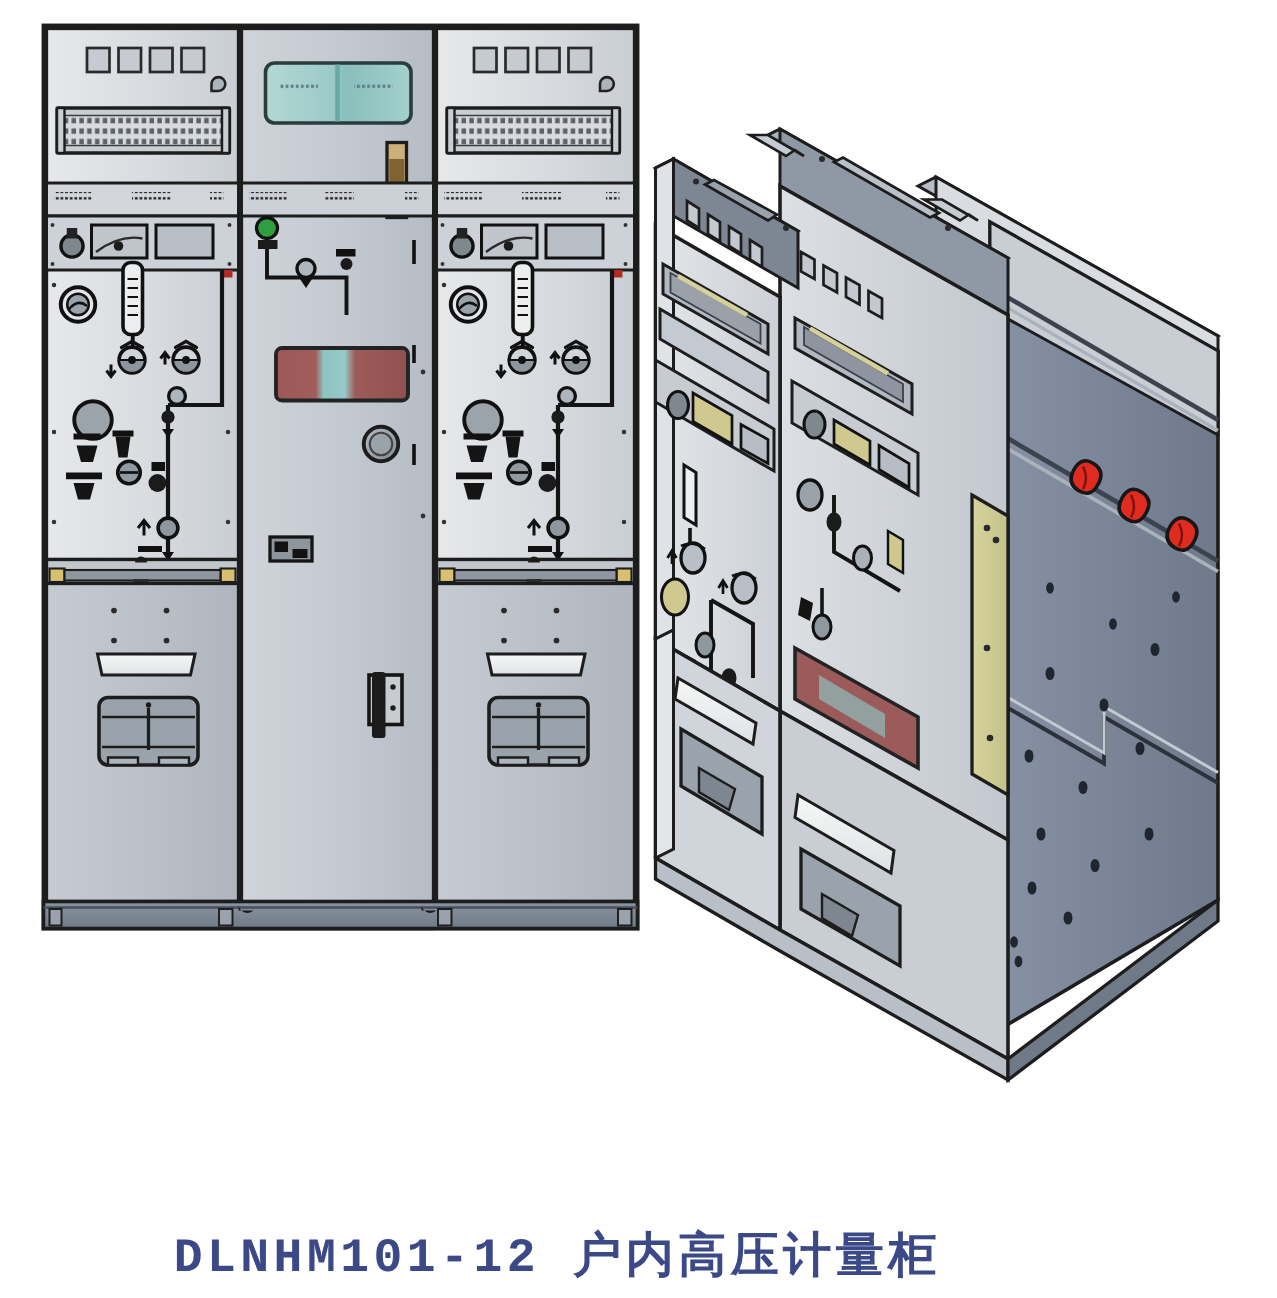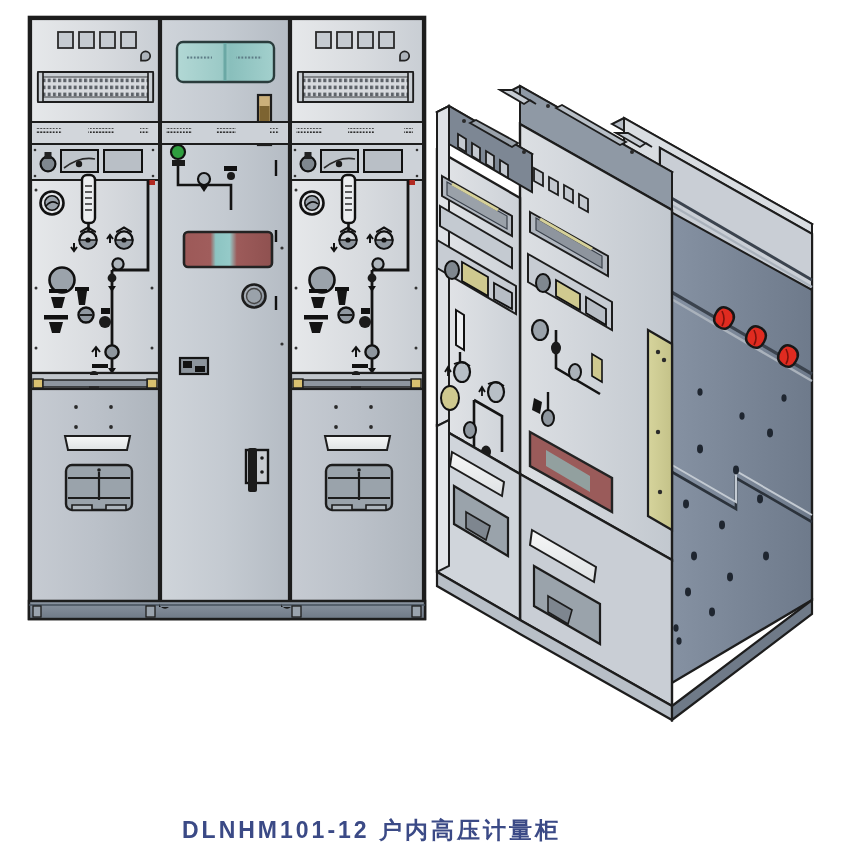--- a/index.html
+++ b/index.html
@@ -2,22 +2,22 @@
 <html><head>
 <meta charset="utf-8">
 <style>
   html,body{margin:0;padding:0;background:#ffffff;}
   body{width:851px;height:865px;position:relative;overflow:hidden;
        font-family:"Liberation Serif",serif;}
   #stage{position:absolute;left:0;top:0;width:851px;height:865px;background:#fff;}
   svg.art{position:absolute;left:0;top:0;width:851px;height:865px;display:block;}
   .caption{
     position:absolute;left:0;top:815px;width:743px;text-align:center;
-    font-family:Liberation Sans, sans-serif;
-    font-size:23px;font-weight:700;color:#3b4a86;letter-spacing:3px;
+    font-family:Liberation Mono, monospace;
+    font-size:32px;font-weight:700;color:#3b4a86;letter-spacing:3px;
     white-space:pre;
   }
 </style>
 </head>
 <body>
 
 <div id="stage">
 
   <svg class="art" viewBox="0 0 851 865">
     <defs>

